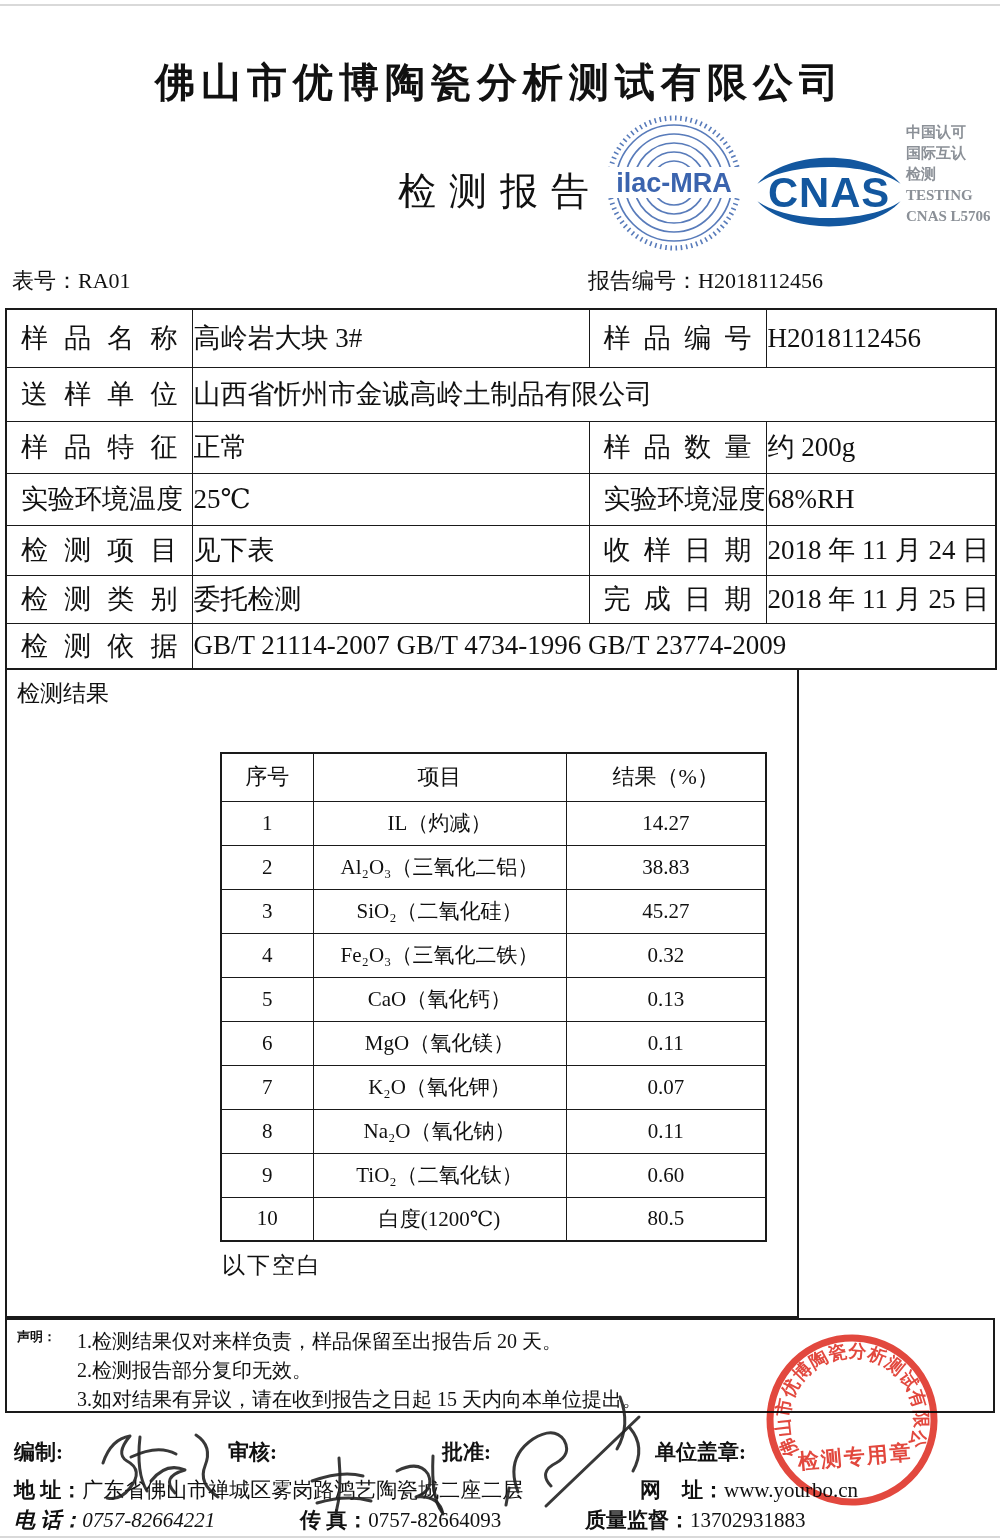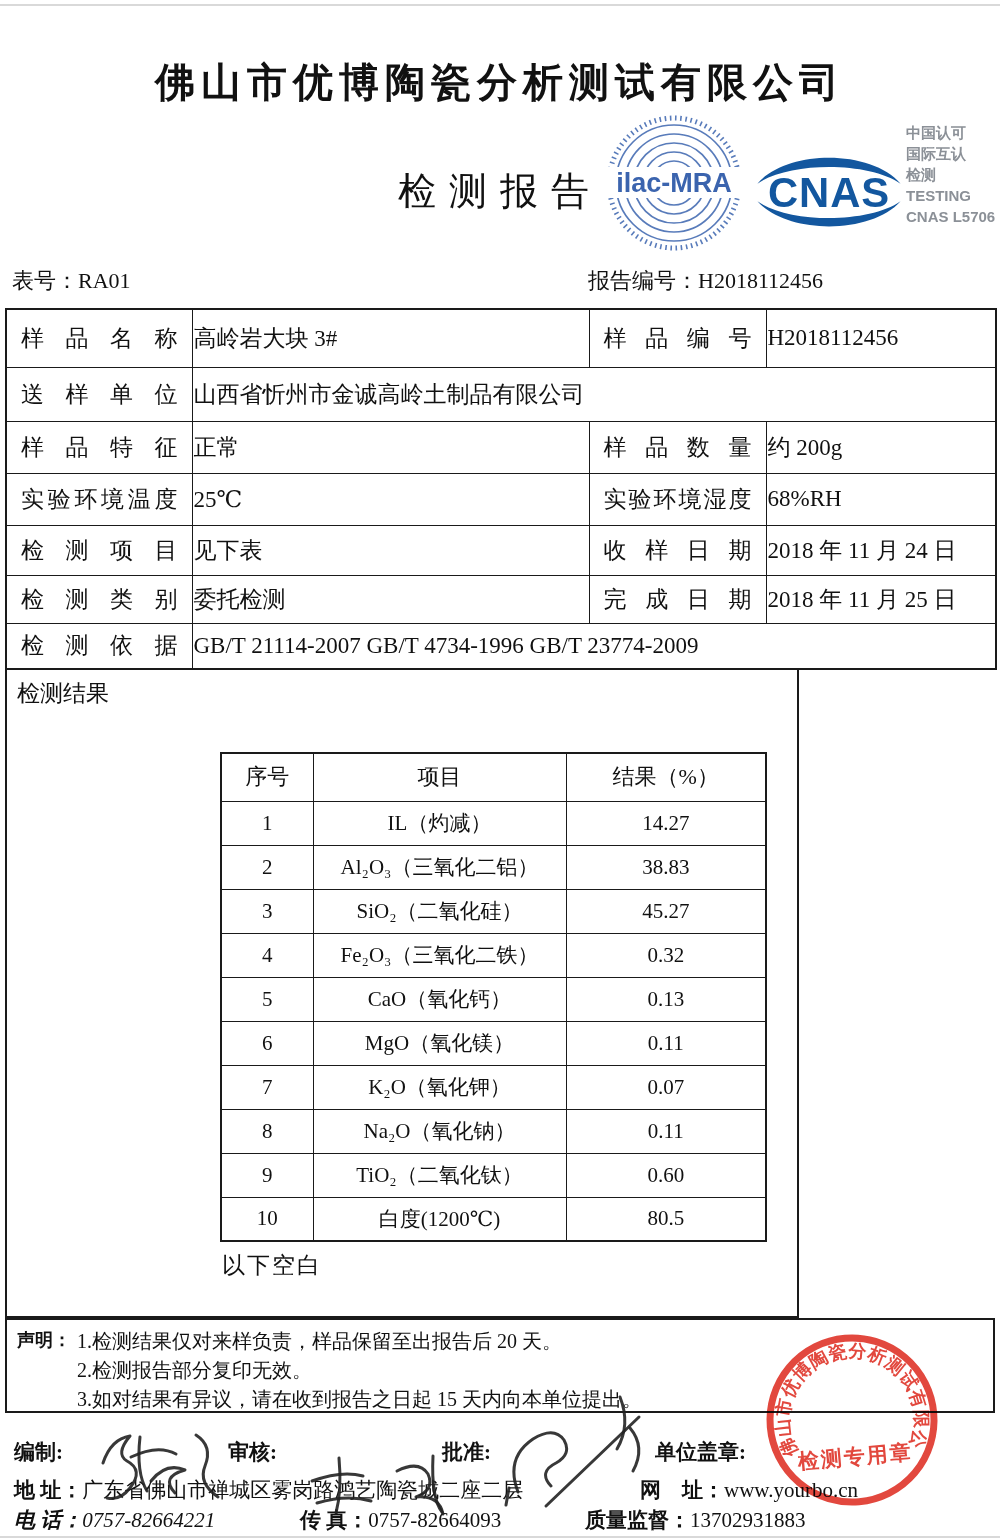--- a/index.html
+++ b/index.html
@@ -30,34 +30,34 @@
     font-size:27px;fill:var(--logo_blue);
   }
   .cnas-logo{position:absolute;left:750px;top:148px;width:158px;height:88px;}
   .cnas-swoosh{fill:var(--cnas_blue);}
   .cnas-text{
     font-family:"Liberation Sans","DejaVu Sans",sans-serif;font-weight:bold;
     font-size:45px;fill:var(--cnas_blue);letter-spacing:1px;
   }
   .accredit{
     position:absolute;left:906px;top:122px;width:94px;
-    font-family:Liberation Sans, sans-serif;
+    font-family:Liberation Serif, serif;
     font-weight:bold;color:var(--accredit_gray);font-size:15px;line-height:21px;
     white-space:nowrap;
   }
   .meta-row{position:absolute;top:266px;left:0;width:1000px;font-size:22px;}
   .form-no{position:absolute;left:12px;top:0;}
   .report-no{position:absolute;left:588px;top:0;}
 
   table.info-table{
     position:absolute;left:5px;top:308px;width:990px;height:360px;
     border-collapse:collapse;table-layout:fixed;
   }
   table.info-table td{
-    border:1.8px solid var(--border);font-size:23px;vertical-align:middle;
+    border:1.8px solid var(--border);font-size:27px;vertical-align:middle;
     overflow:hidden;white-space:nowrap;
   }
   table.info-table{border:2.5px solid var(--border);}
   td.lbl{text-align:justify;text-align-last:justify;padding:0 14px;}
   td.val{text-align:left;padding:0 0 0 1px;}
 
   .results-box{
     position:absolute;left:5px;top:668px;width:794px;height:650px;
     border:2.5px solid var(--border);border-top:none;
   }
@@ -72,21 +72,21 @@
   }
   table.results-table th{height:48px;font-size:22px;margin-top:38px;}
   table.results-table td{height:44px;}
   td.item-cell{text-align:left;}
   .below-blank{position:absolute;left:215px;top:582px;font-size:23px;letter-spacing:2px;}
 
   .statement-box{
     position:absolute;left:5px;top:1318px;width:990px;height:95px;
     border:2.5px solid var(--border);
   }
-  .stmt-label{position:absolute;left:10px;top:8px;font-size:18px;font-weight:bold;}
+  .stmt-label{position:absolute;left:10px;top:8px;font-size:13px;font-weight:bold;}
   .stmt-line{position:absolute;left:70px;font-size:20px;white-space:nowrap;}
 
   .footer{position:absolute;left:0;top:1413px;width:1000px;height:120px;font-size:21px;}
   .f-item{position:absolute;white-space:nowrap;}
   .f-lab{font-weight:bold;}
   .rowA{top:25px;} .rowB{top:63px;} .rowC{top:93px;}
 
   .sig-svg{position:absolute;left:0;top:1340px;width:1000px;height:200px;z-index:5;pointer-events:none;}
   .sig{fill:none;stroke:var(--ink);stroke-width:3;stroke-linecap:round;stroke-linejoin:round;opacity:.9;}
 

